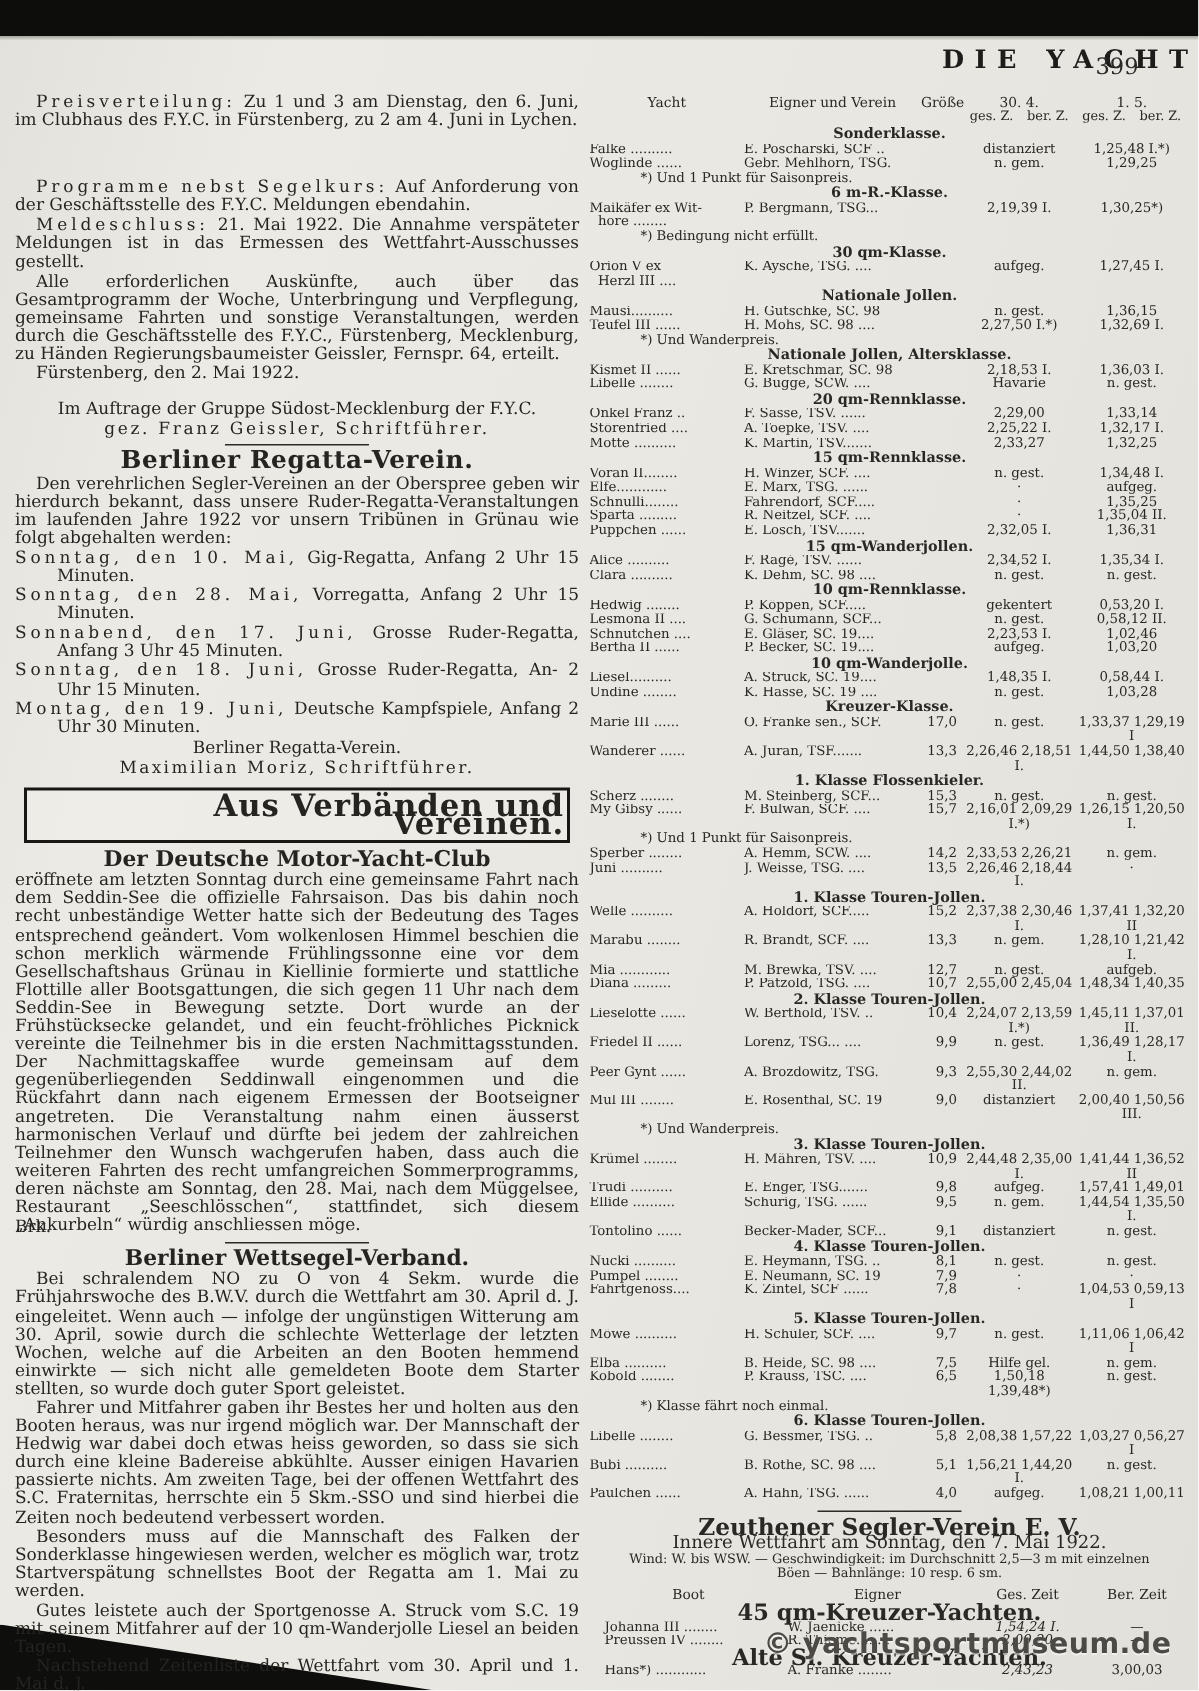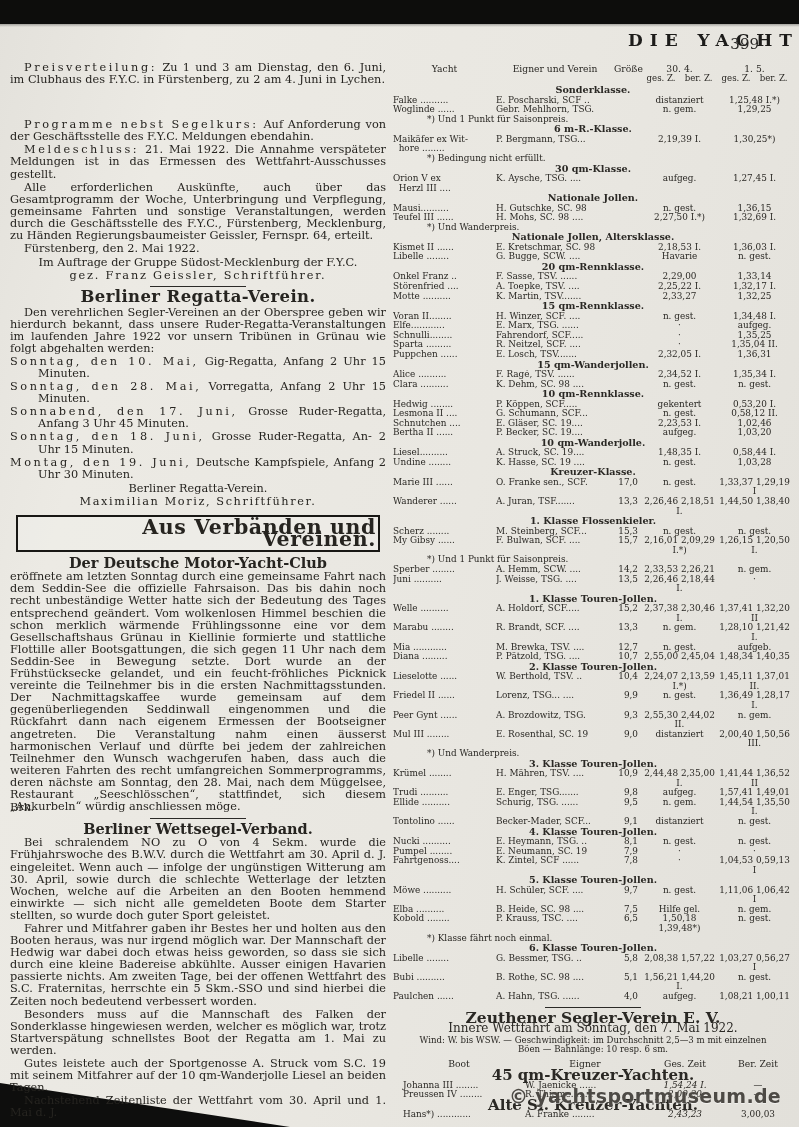--- a/index.html
+++ b/index.html
@@ -80,21 +80,21 @@
 
   <div class="header-title">DIE YACHT</div>
   <div class="page-number">399</div>
 
   <div class="col-left">
     <p><span class="sperr" style="text-indent:14px;display:inline-block;">Preisverteilung:</span> <span>Zu 1 und 3 am Dienstag, den 6. Juni, im Clubhaus des F.Y.C. in Fürstenberg, zu 2 am 4. Juni in Lychen.</span></p>
     <p><span class="sperr" style="text-indent:14px;display:inline-block;margin-top:32px;">Programme nebst Segelkurs:</span> <span>Auf Anforderung von der Geschäftsstelle des F.Y.C. Meldungen ebendahin.</span></p>
     <p><span class="sperr" style="text-indent:14px;display:inline-block;">Meldeschluss:</span> <span>21. Mai 1922. Die Annahme verspäteter Meldungen ist in das Ermessen des Wettfahrt-Ausschusses gestellt.</span></p>
     <p class="indent">Alle erforderlichen Auskünfte, auch über das Gesamtprogramm der Woche, Unterbringung und Verpflegung, gemeinsame Fahrten und sonstige Veranstaltungen, werden durch die Geschäftsstelle des F.Y.C., Fürstenberg, Mecklenburg, zu Händen Regierungsbaumeister Geissler, Fernspr. 64, erteilt.</p>
     <p class="indent">Fürstenberg, den 2. Mai 1922.</p>
-    <p class="center" style="margin-top:2px;">Im Auftrage der Gruppe Südost-Mecklenburg der F.Y.C.</p>
+    <p class="center" style="margin-top:12px;">Im Auftrage der Gruppe Südost-Mecklenburg der F.Y.C.</p>
     <p class="center sperr" style="letter-spacing:1.8px;">gez. Franz Geissler, Schriftführer.</p>
     <hr class="rule">
 
     <div class="h-section">Berliner Regatta-Verein.</div>
     <p class="indent">Den verehrlichen Segler-Vereinen an der Oberspree geben wir hierdurch bekannt, dass unsere Ruder-Regatta-Veranstaltungen im laufenden Jahre 1922 vor unsern Tribünen in Grünau wie folgt abgehalten werden:</p>
     <div id="events-container">
         <p class="event"><span class="sperr">Sonntag, den 10. Mai,</span> <span>Gig-Regatta, Anfang 2 Uhr 15 Minuten.</span></p>
         <p class="event"><span class="sperr">Sonntag, den 28. Mai,</span> <span>Vorregatta, Anfang 2 Uhr 15 Minuten.</span></p>
         <p class="event"><span class="sperr">Sonnabend, den 17. Juni,</span> <span>Grosse Ruder-Regatta, Anfang 3 Uhr 45 Minuten.</span></p>
         <p class="event"><span class="sperr">Sonntag, den 18. Juni,</span> <span>Grosse Ruder-Regatta, An- 2 Uhr 15 Minuten.</span></p>

